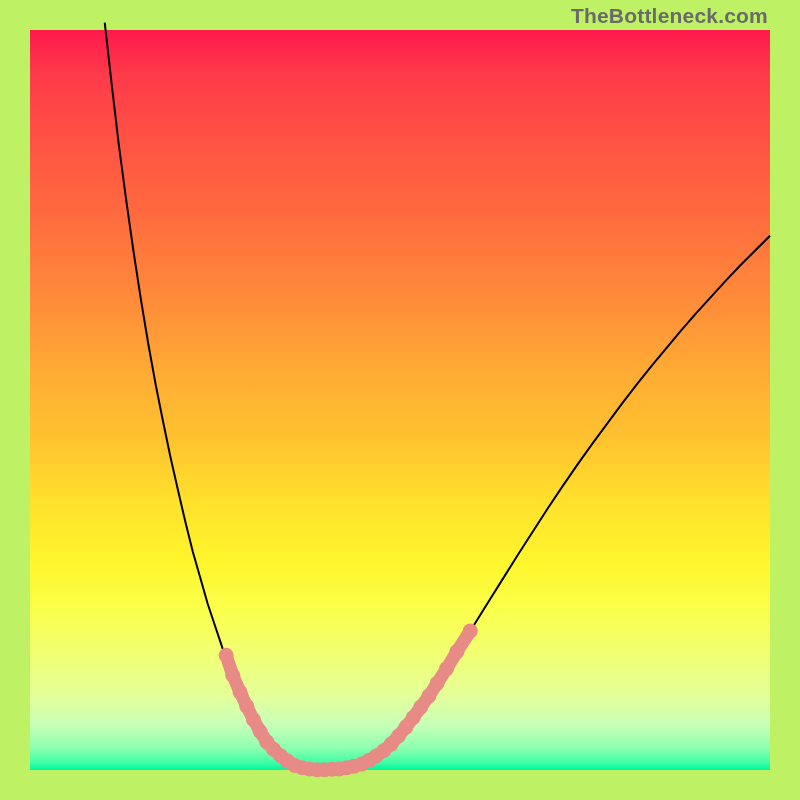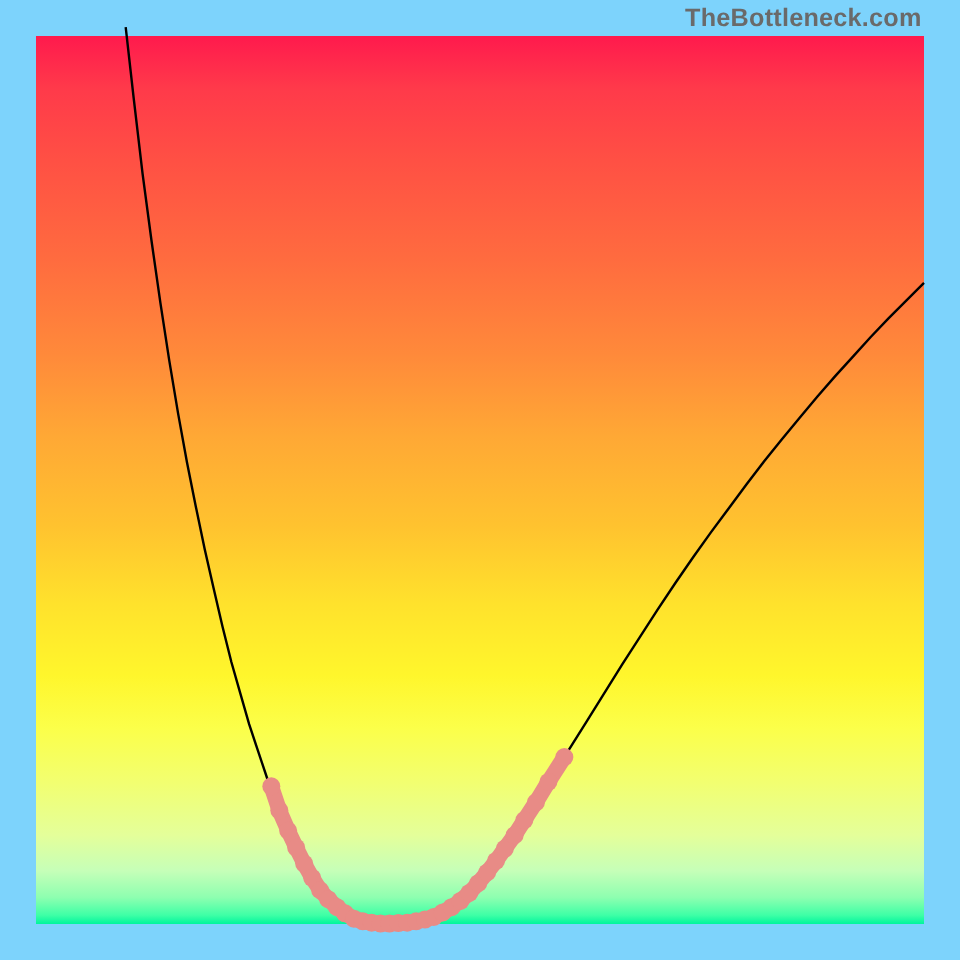--- a/index.html
+++ b/index.html
@@ -9,21 +9,21 @@
     height: 800px;
     background: #000;
     overflow: hidden;
   }
   .frame {
     position: absolute;
     left: 0;
     top: 0;
     width: 800px;
     height: 800px;
-    background: #7dd3fc;
+    background: #bef264;
   }
   .plot {
     position: absolute;
     left: 30px;
     top: 30px;
     width: 740px;
     height: 740px;
     background: linear-gradient(
       to bottom,
       #ff1a4d 0%,

